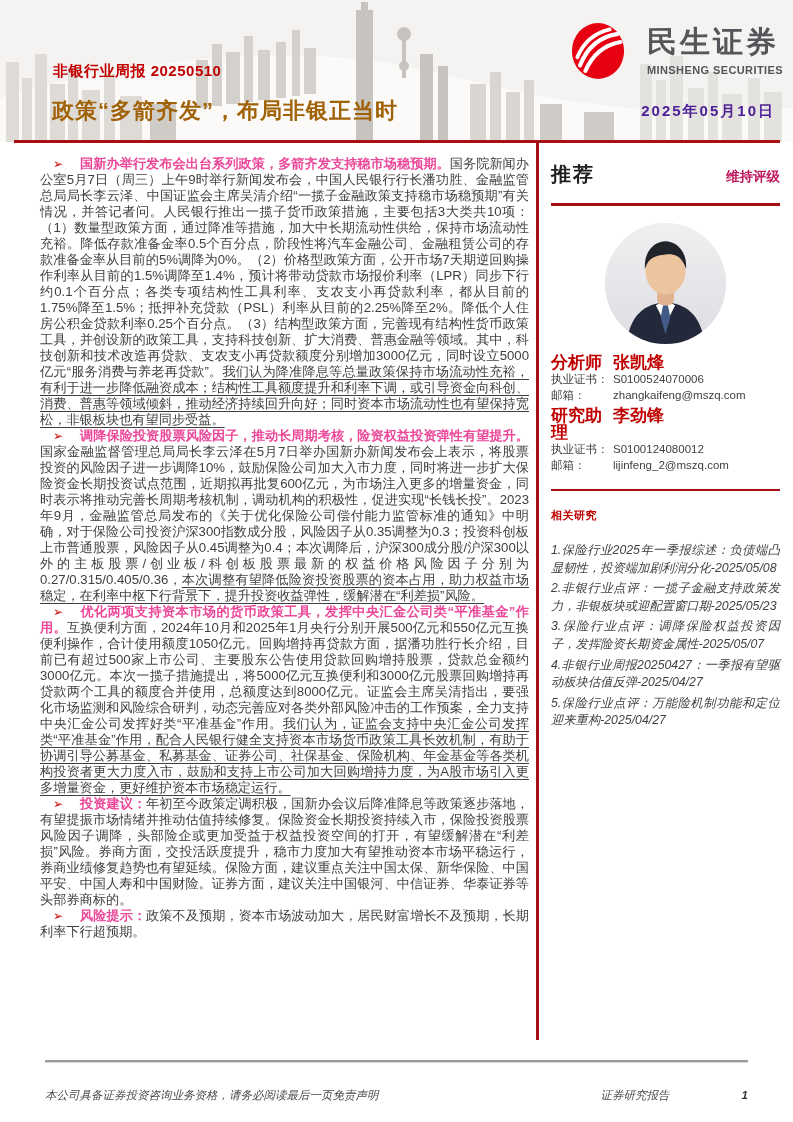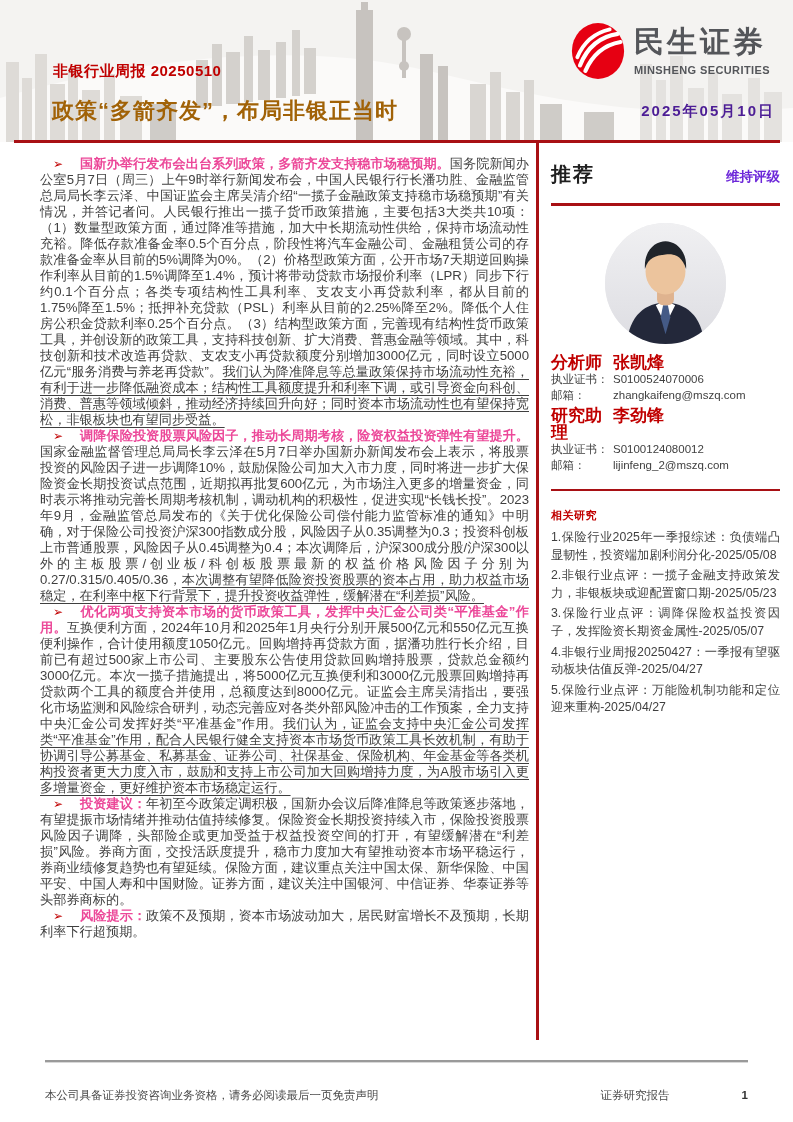--- a/index.html
+++ b/index.html
@@ -8,53 +8,53 @@
     background:#ffffff; overflow:hidden;
     font-family:"Liberation Sans","DejaVu Sans",sans-serif;
     color:#3f3f3f;
   }
   
   .header { position:absolute; top:0; left:0; width:793px; height:142px; overflow:hidden; }
   .skyline { position:absolute; top:0; left:0; }
   .band-label { position:absolute; left:53px; top:62px; font-size:15px; font-weight:bold; color:#c00000; letter-spacing:0.5px; }
   .doc-title { position:absolute; left:52px; top:96px; font-size:22px; font-weight:bold; color:#a16207; letter-spacing:1px; }
   .doc-date { position:absolute; right:18px; top:102px; font-size:15px; font-weight:bold; color:#4c1d95; letter-spacing:2px; }
-  .logo { position:absolute; left:571px; top:22px; display:flex; align-items:center; gap:9px; }
+  .logo { position:absolute; left:571px; top:22px; display:flex; align-items:center; gap:22px; }
   .logo-cn { font-size:30px; font-weight:bold; color:#54565a; line-height:1.05; letter-spacing:3px; }
   .logo-en { font-size:11px; font-weight:bold; color:#54565a; letter-spacing:0.4px; margin-top:6px; }
   .header-rule { position:absolute; left:14px; top:140px; width:766px; height:3px; background:#a81014; }
   
   .main {
     position:absolute; left:40px; top:156px; width:489px;
     font-size:13.2px; line-height:16px; text-align:justify;
   }
   .para { margin:0; text-indent:13px; }
   .bullet { color:#c00000; font-weight:bold; padding-right:17px; font-size:12px; }
   .lead { color:#ec4899; font-weight:bold; }
   .u { text-decoration:underline; text-underline-offset:2.5px; }
   
   .vrule { position:absolute; left:536px; top:143px; width:3px; height:897px; background:#a81014; }
   
   .sidebar { position:absolute; left:551px; top:161px; width:229px; }
   .rating-row { display:flex; justify-content:space-between; align-items:baseline; }
   .rating { font-size:20px; font-weight:bold; color:#1f1f1f; letter-spacing:2px; }
-  .rating-note { font-size:13.5px; font-weight:bold; color:#6d28d9; }
+  .rating-note { font-size:13.5px; font-weight:bold; color:#be185d; }
   .side-rule { height:2.5px; background:#a81014; margin-top:15px; }
   .avatar-wrap { display:flex; justify-content:center; margin:17px 0 10px 0; }
   .avatar { width:121px; height:121px; border-radius:50%; overflow:hidden; background:#e9e9ec; }
   .an-role-row { display:flex; font-size:17px; font-weight:bold; color:#c00000; line-height:17px; margin-top:3px; }
   .an-role { width:62px; flex:none; }
   .kv { display:flex; font-size:11.5px; color:#3f3f3f; line-height:16.5px; }
   .kv .k { width:62px; flex:none; }
   .related-title { font-size:11px; font-weight:bold; color:#c00000; margin-top:17px; letter-spacing:0.5px; }
-  .related-list { margin-top:6px; }
+  .related-list { margin-top:19px;font-style:italic; }
   .related-item { font-size:12.3px; line-height:17.6px; color:#3f3f3f; margin-top:3px; text-align:justify; }
   
   .footer-rule { position:absolute; left:45px; top:1060px; width:703px; height:2px; background:#9a9a9a; border-bottom:1.5px solid #d8d8d8; }
-  .footer { position:absolute; left:45px; top:1088px; width:703px; display:flex; align-items:baseline; font-size:11.5px; color:#4a4a4a; }
+  .footer { position:absolute; left:45px; top:1088px; width:703px; display:flex; align-items:baseline; font-size:11.5px; color:#4a4a4a;font-style:italic; }
   .footer .disclaimer { flex:1; }
   .footer .doc-type { margin-right:72px; }
   .footer .page-num { font-weight:bold; color:#333; }
 </style>
 </head>
 <body>
 
 <div class="page">
 
   <div class="header">

